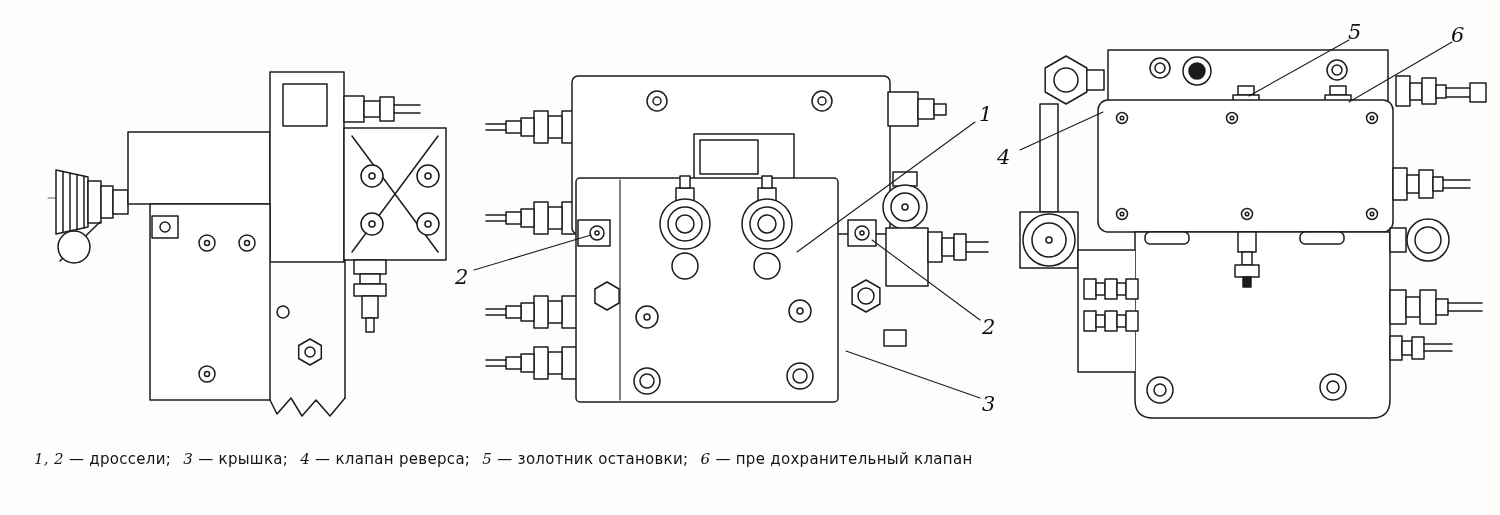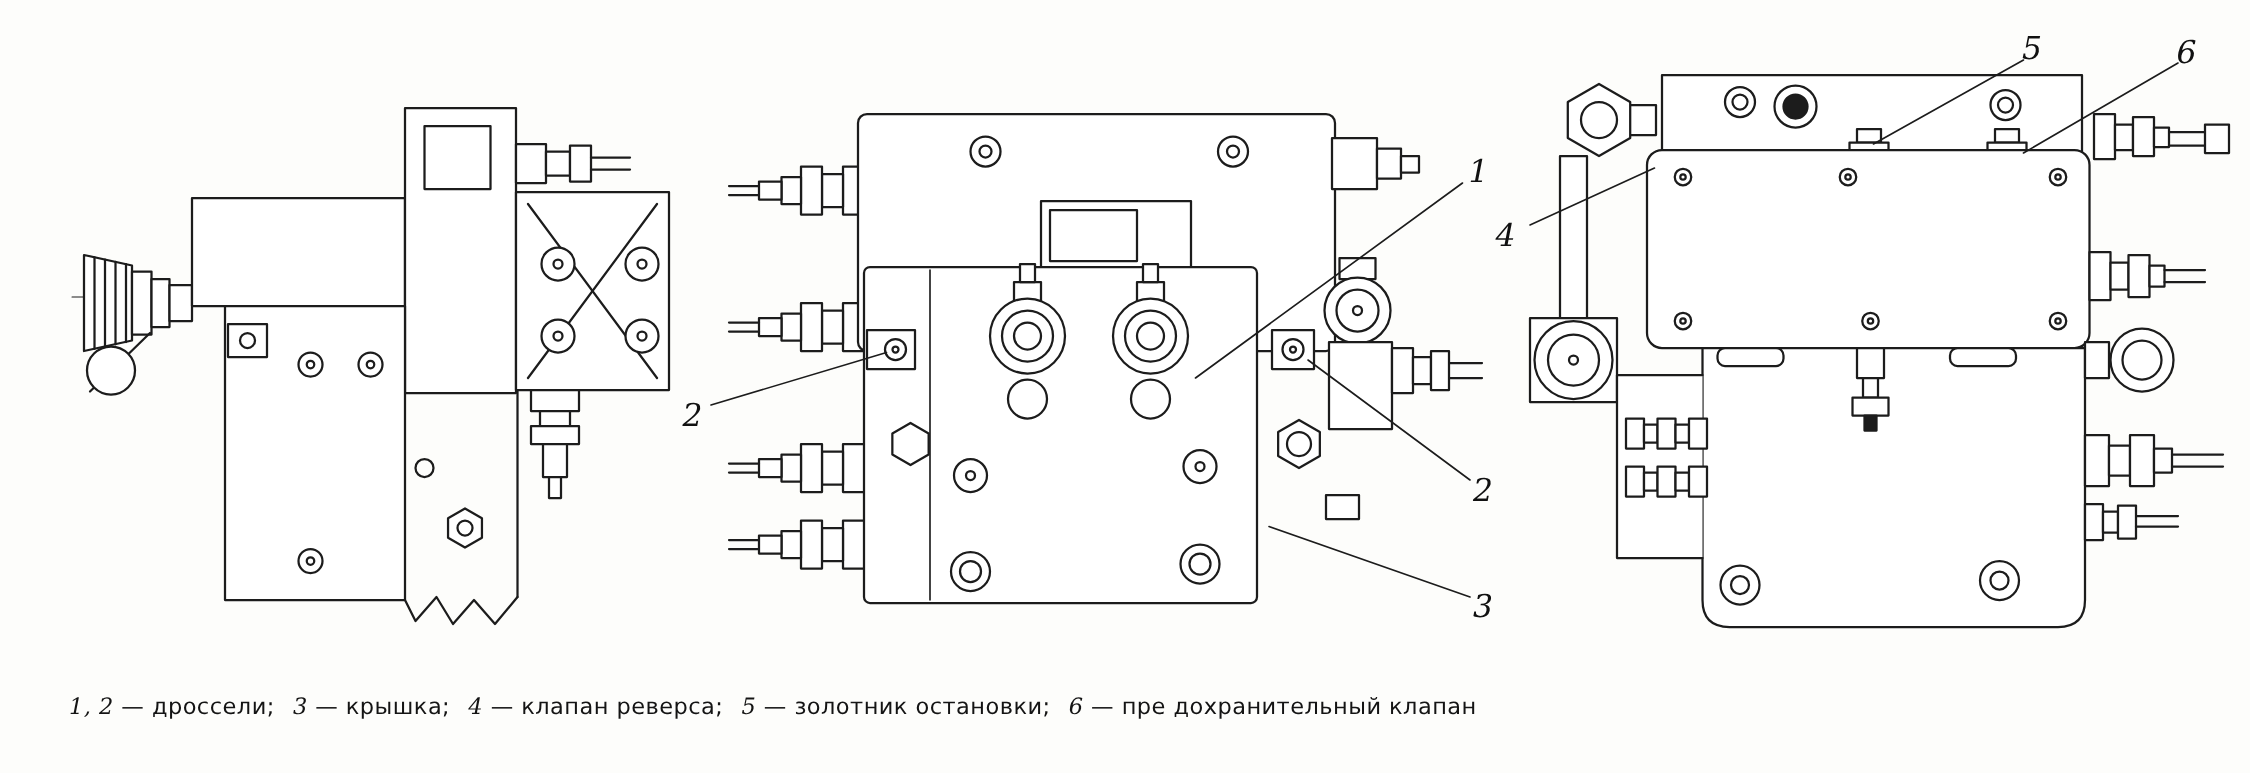--- a/index.html
+++ b/index.html
@@ -1,21 +1,21 @@
 <!DOCTYPE html>
 <html><head>
 <meta charset="utf-8">
 <style>
   html,body{margin:0;padding:0;background:#f6f6f3;}
   .page{position:relative;width:1500px;height:515px;background:#fdfdfb;overflow:hidden;
         font-family:"DejaVu Sans",sans-serif;color:#141414;}
   .page svg{position:absolute;top:0;left:0;display:block;}
   .caption{position:absolute;left:30px;top:446px;}
   .cap-title{margin:0 0 3px 27px;font-weight:bold;font-size:15.5px;letter-spacing:.4px;white-space:nowrap;}
-  .cap-legend{margin:16px;font-size:15px;letter-spacing:.3px;white-space:nowrap;}
+  .cap-legend{margin:4px;font-size:15px;letter-spacing:.3px;white-space:nowrap;}
   .cap-legend .li{margin-right:7px;}
   .cap-legend i{font-family:"DejaVu Serif",serif;font-style:italic;}
   .callout-text{font-family:"DejaVu Serif",serif;font-style:italic;font-size:21px;}
 </style>
 </head>
 <body>
 
 <div class="page">
 
 <svg width="1500" height="515" viewBox="0 0 1500 515">

